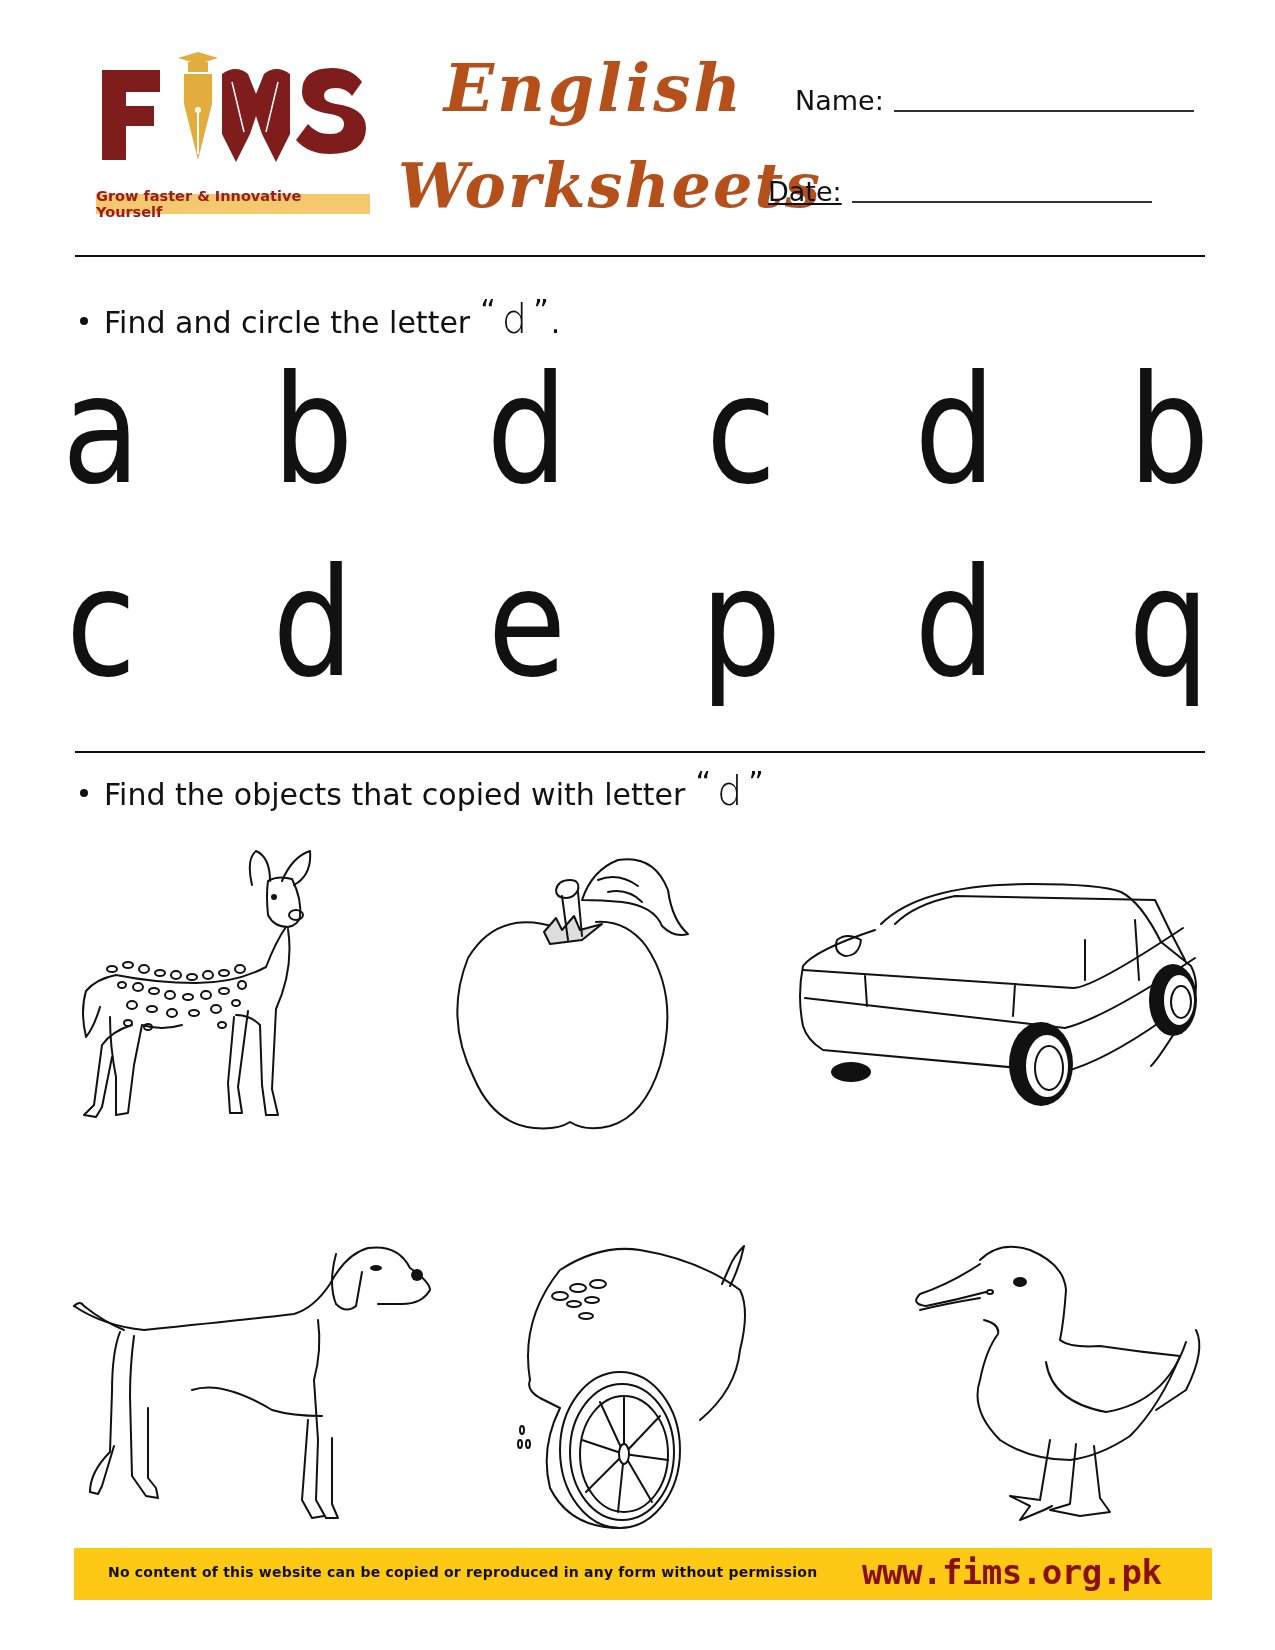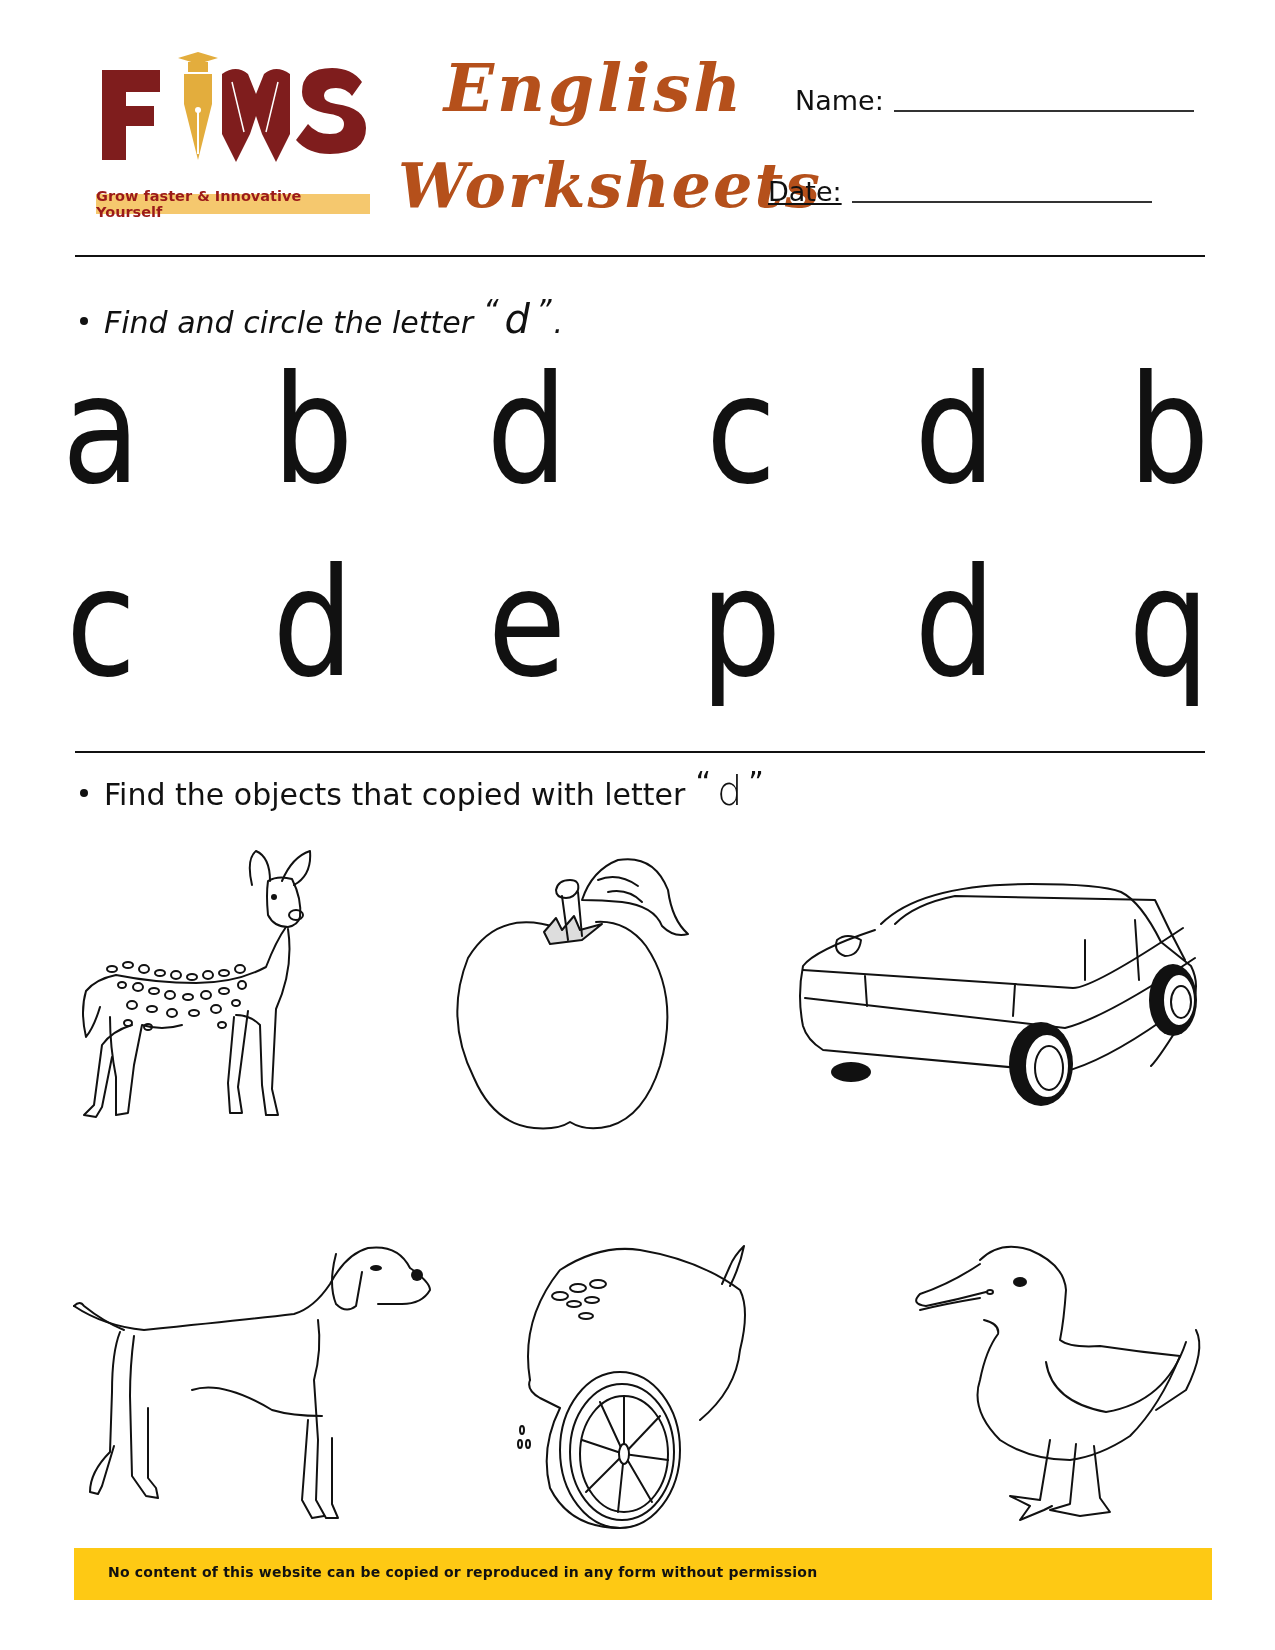--- a/index.html
+++ b/index.html
@@ -43,21 +43,21 @@
 
   .rule { position: absolute; height: 2px; background: #111; left: 75px; width: 1130px; }
   .rule-1 { top: 255px; }
   .rule-2 { top: 751px; }
 
   
   .instruction {
     position: absolute; left: 80px; display: flex; align-items: baseline;
     font-family: "DejaVu Sans", sans-serif; font-size: 30px; color: #111; white-space: nowrap;
   }
-  .instr-1 { top: 296px; font-style: italic; }
+  .instr-1 { top: 296px; }
   .instr-2 { top: 768px; }
   .bullet { display: inline-block; width: 8px; height: 8px; border-radius: 50%; background: #111; margin-right: 16px; position: relative; top: -8px; }
   .quote { font-size: 30px; margin: 0 2px; position: relative; top: -12px; }
   .target-letter { font-size: 40px; font-weight: 300; margin: 0 4px; }
 
   
   .letter {
     position: absolute; font-family: "DejaVu Sans", sans-serif; font-size: 150px;
     line-height: 1; color: #111; font-weight: normal; text-align: center; width: 110px;
     transform: scaleX(0.85); transform-origin: center;
@@ -294,13 +294,14 @@
     <ellipse cx="110" cy="62" rx="3" ry="2"></ellipse>
     <path d="M166 132 q6 40 60 50 q60 -10 80 -70"></path>
     <path d="M316 100 q10 20 -10 60 l-30 20"></path>
     <path d="M170 210 l-10 60 l-30 -4 l20 10 l-10 14 l24 -10 l8 -4"></path>
     <path d="M196 214 l-6 60 l-20 6 l30 6 l30 -4 l-10 -14 l-6 -52"></path>
   </svg>
 </div>
 
 <div class="footer">
   <span class="footer-notice">No content of this website can be copied or reproduced in any form without permission</span>
+  <span class="footer-url">www.fims.org.pk</span>
 </div>
 
 </body></html>

